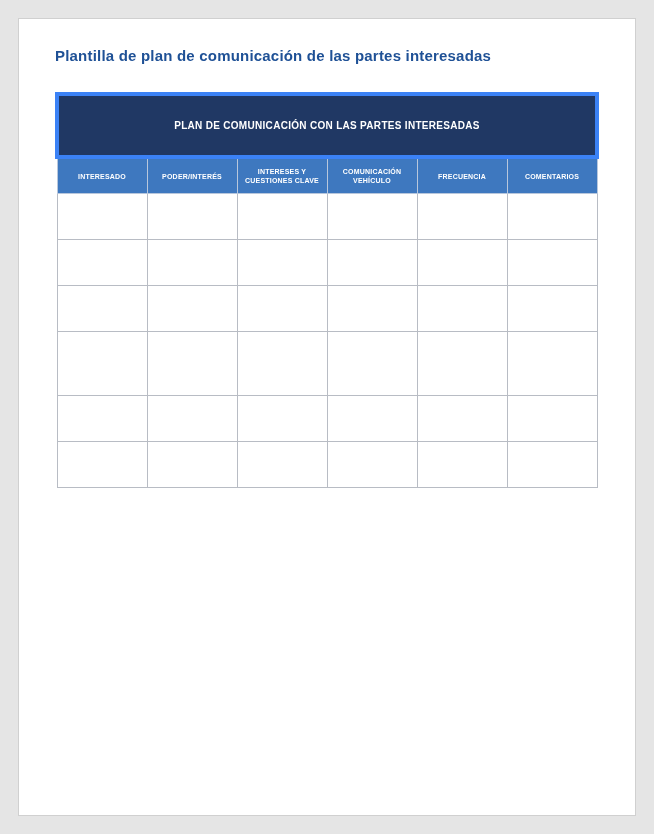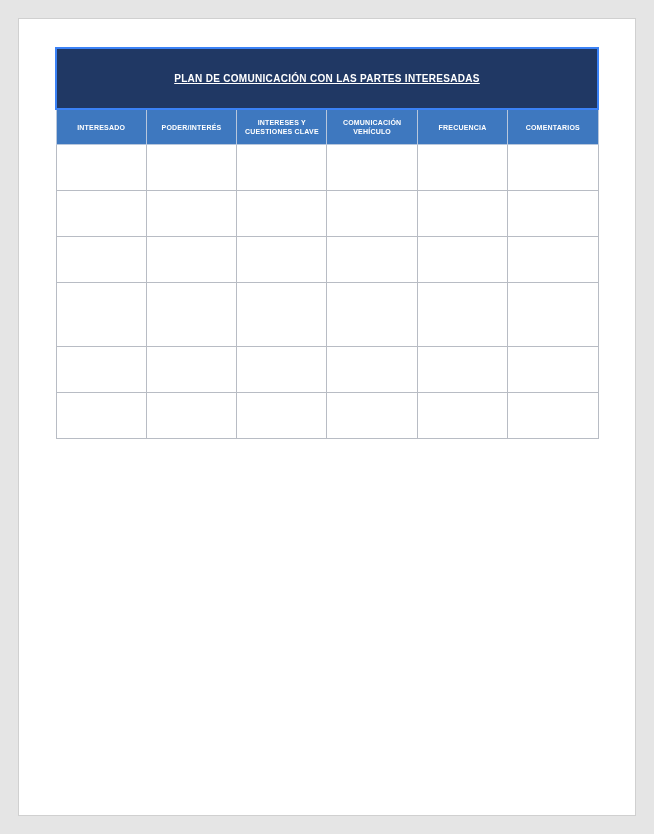--- a/index.html
+++ b/index.html
@@ -32,22 +32,21 @@
     border: 1px solid #b8bcc4;
   }
   .plan-table .title-row th {
     background: #203864;
     color: #ffffff;
     font-size: 10px;
     font-weight: 700;
     text-align: center;
     padding: 24px 4px;
     letter-spacing: 0.3px;
-    border: 2px solid #3b82f6;
-    text-decoration: underline;
+    border: 4px solid #3b82f6;
   }
   .plan-table .header-row th {
     background: #3e78bf;
     color: #ffffff;
     font-size: 7px;
     font-weight: 700;
     text-align: center;
     padding: 8px 2px;
     letter-spacing: 0.2px;
     border: 1px solid #b8c7dc;
@@ -63,20 +62,21 @@
   }
   .plan-table tbody tr.tall td {
     height: 64px;
   }
 </style>
 </head>
 <body>
 
 <div class="page">
 
+  <h1 class="doc-title">Plantilla de plan de comunicación de las partes interesadas</h1>
 
   <table class="plan-table">
     <thead>
       <tr class="title-row">
         <th colspan="6">PLAN DE COMUNICACIÓN CON LAS PARTES INTERESADAS</th>
       </tr>
       <tr class="header-row">
         <th>INTERESADO</th>
         <th>PODER/INTERÉS</th>
         <th>INTERESES Y CUESTIONES CLAVE</th>

